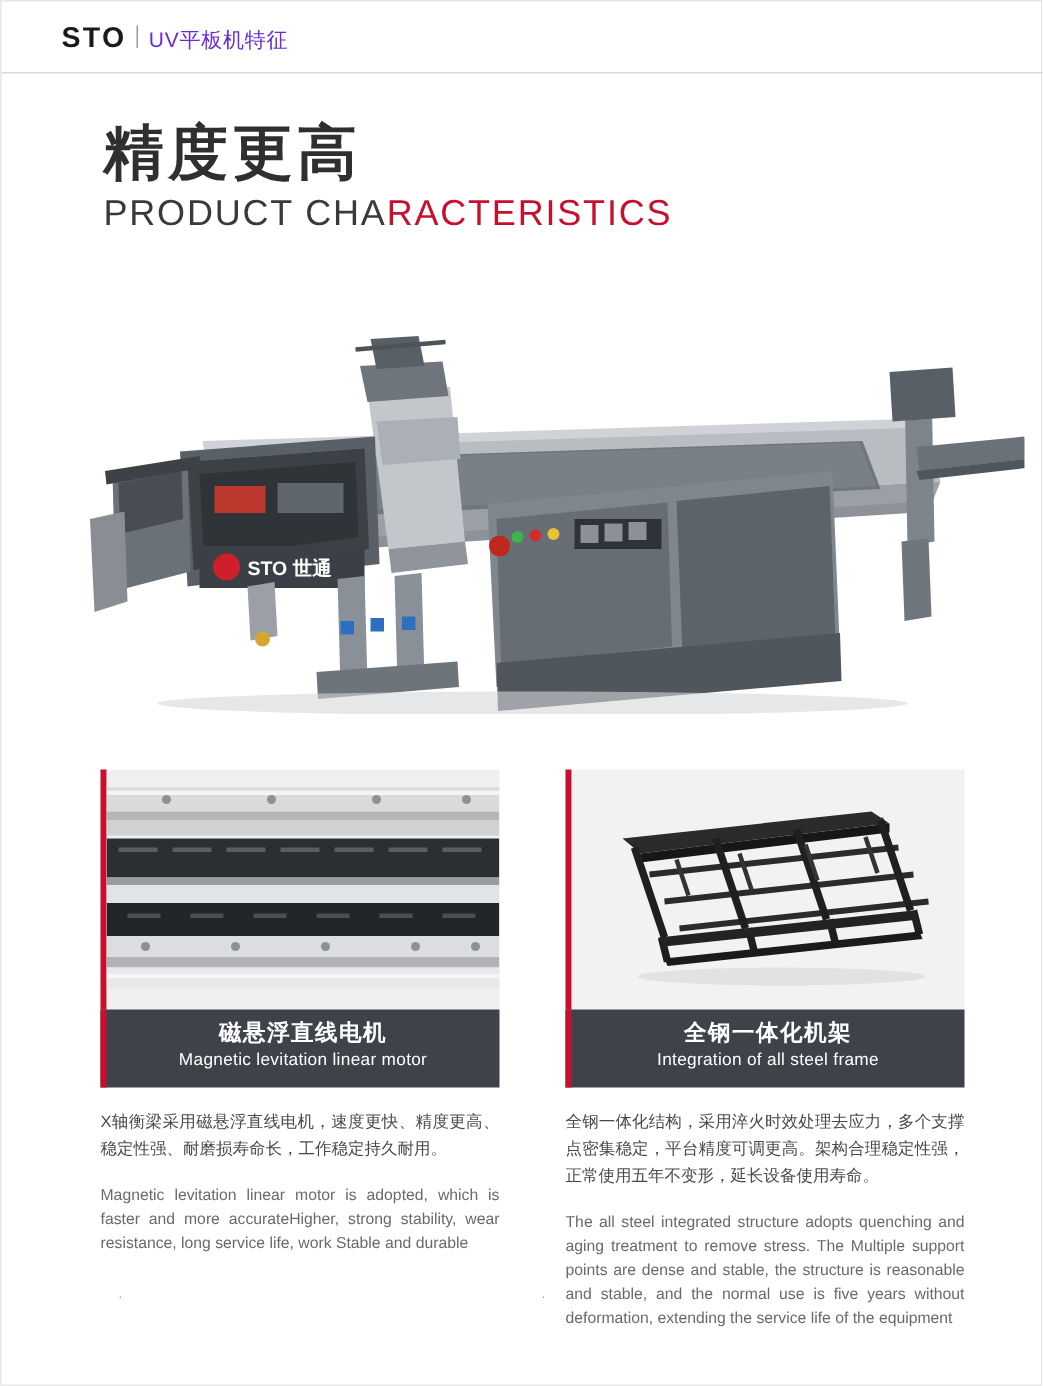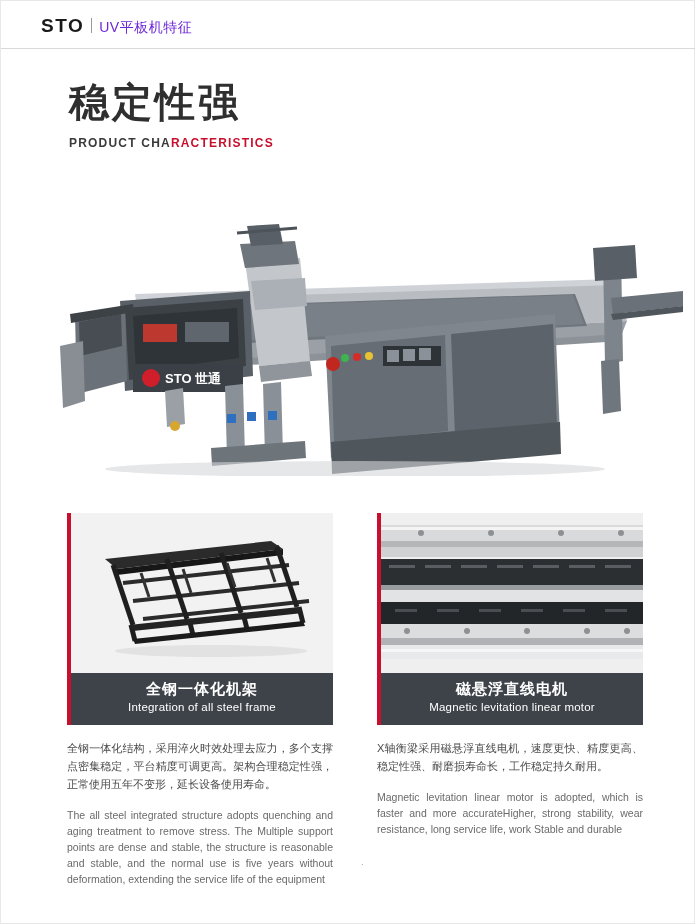--- a/index.html
+++ b/index.html
@@ -69,22 +69,22 @@
   }
   .title-cn {
     font-size: 40px;
     font-weight: bold;
     color: #2f2f2f;
     letter-spacing: 3px;
     line-height: 46px;
   }
   .title-en {
     margin-top: 6px;
-    font-size: 12px;
-    font-weight: bold;
+    font-size: 24px;
+    font-weight: normal;
     letter-spacing: 1.2px;
     line-height: 24px;
     color: #3a3a3a;
   }
   .title-en .accent {
     color: #c8102e;
   }
 
   
   .hero {
@@ -171,21 +171,21 @@
 
   <div class="header">
     <div class="header-inner">
       <span class="brand-sto">STO</span>
       <span class="brand-sep"></span>
       <span class="brand-title">UV平板机特征</span>
     </div>
   </div>
 
   <div class="title-zone">
-    <div class="title-cn">稳定性强</div>
+    <div class="title-cn">精度更高</div>
     <div class="title-en">
       <span>PRODUCT CHA</span><span class="accent">RACTERISTICS</span>
     </div>
   </div>
 
   <div class="hero">
     <svg width="668" height="290" viewBox="0 0 668 290">
 
       <polygon points="120,110 600,95 612,135 175,160" fill="#b9bcc0"></polygon>
       <polygon points="175,160 612,135 606,150 172,178" fill="#9aa0a6"></polygon>
@@ -254,68 +254,20 @@
 
       <rect x="212" y="228" width="9" height="9" fill="#2f6fbf"></rect>
       <rect x="232" y="226" width="9" height="9" fill="#2f6fbf"></rect>
       <rect x="253" y="225" width="9" height="9" fill="#2f6fbf"></rect>
 
       <ellipse cx="340" cy="283" rx="250" ry="8" fill="#d5d7d9" opacity="0.6"></ellipse>
     </svg>
   </div>
 
   <div class="cards">
-
-    <div class="card">
-      <div class="card-photo">
-        <svg width="262" height="160" viewBox="0 0 262 160">
-          <rect x="0" y="0" width="262" height="160" fill="#f2f2f2"></rect>
-
-          <polygon points="34,46 200,28 212,36 46,56" fill="#2b2b2b"></polygon>
-          <polygon points="46,56 212,36 212,42 46,62" fill="#171717"></polygon>
-
-          <g stroke="#2b2b2b" stroke-width="4" fill="none">
-            <line x1="42" y1="52" x2="208" y2="34"></line>
-            <line x1="52" y1="70" x2="218" y2="52"></line>
-            <line x1="62" y1="88" x2="228" y2="70"></line>
-            <line x1="72" y1="106" x2="238" y2="88"></line>
-          </g>
-
-          <g stroke="#1f1f1f" stroke-width="5" fill="none">
-            <line x1="42" y1="52" x2="62" y2="112"></line>
-            <line x1="96" y1="46" x2="116" y2="106"></line>
-            <line x1="150" y1="40" x2="170" y2="100"></line>
-            <line x1="206" y1="34" x2="226" y2="94"></line>
-            <line x1="60" y1="112" x2="64" y2="128"></line>
-            <line x1="118" y1="106" x2="122" y2="122"></line>
-            <line x1="172" y1="100" x2="176" y2="116"></line>
-            <line x1="228" y1="94" x2="232" y2="110"></line>
-          </g>
-
-          <polygon points="58,112 228,94 232,100 62,118" fill="#232323"></polygon>
-          <polygon points="62,126 232,108 234,113 64,131" fill="#1b1b1b"></polygon>
-
-          <g stroke="#333" stroke-width="3">
-            <line x1="70" y1="60" x2="78" y2="84"></line>
-            <line x1="112" y1="56" x2="120" y2="80"></line>
-            <line x1="156" y1="50" x2="164" y2="74"></line>
-            <line x1="196" y1="45" x2="204" y2="69"></line>
-          </g>
-          <ellipse cx="140" cy="138" rx="96" ry="6" fill="#e2e2e2"></ellipse>
-        </svg>
-      </div>
-      <div class="card-caption">
-        <div class="caption-cn">全钢一体化机架</div>
-        <div class="caption-en">Integration of all steel frame</div>
-      </div>
-      <div class="card-body">
-        <div class="body-cn">全钢一体化结构，采用淬火时效处理去应力，多个支撑点密集稳定，平台精度可调更高。架构合理稳定性强，正常使用五年不变形，延长设备使用寿命。</div>
-        <div class="body-en">The all steel integrated structure adopts quenching and aging treatment to remove stress. The Multiple support points are dense and stable, the structure is reasonable and stable, and the normal use is five years without deformation, extending the service life of the equipment</div>
-      </div>
-    </div>
 
     <div class="card">
       <div class="card-photo">
         <svg width="262" height="160" viewBox="0 0 262 160">
           <rect x="0" y="0" width="262" height="160" fill="#efefef"></rect>
 
           <rect x="0" y="12" width="262" height="16" fill="#d9dadb"></rect>
           <rect x="0" y="28" width="262" height="6" fill="#b4b6b8"></rect>
           <rect x="0" y="34" width="262" height="10" fill="#cfd1d2"></rect>
 
@@ -366,18 +318,66 @@
       <div class="card-caption">
         <div class="caption-cn">磁悬浮直线电机</div>
         <div class="caption-en">Magnetic levitation linear motor</div>
       </div>
       <div class="card-body">
         <div class="body-cn">X轴衡梁采用磁悬浮直线电机，速度更快、精度更高、稳定性强、耐磨损寿命长，工作稳定持久耐用。</div>
         <div class="body-en">Magnetic levitation linear motor is adopted, which is faster and more accurateHigher, strong stability, wear resistance, long service life, work Stable and durable</div>
       </div>
     </div>
 
+    <div class="card">
+      <div class="card-photo">
+        <svg width="262" height="160" viewBox="0 0 262 160">
+          <rect x="0" y="0" width="262" height="160" fill="#f2f2f2"></rect>
+
+          <polygon points="34,46 200,28 212,36 46,56" fill="#2b2b2b"></polygon>
+          <polygon points="46,56 212,36 212,42 46,62" fill="#171717"></polygon>
+
+          <g stroke="#2b2b2b" stroke-width="4" fill="none">
+            <line x1="42" y1="52" x2="208" y2="34"></line>
+            <line x1="52" y1="70" x2="218" y2="52"></line>
+            <line x1="62" y1="88" x2="228" y2="70"></line>
+            <line x1="72" y1="106" x2="238" y2="88"></line>
+          </g>
+
+          <g stroke="#1f1f1f" stroke-width="5" fill="none">
+            <line x1="42" y1="52" x2="62" y2="112"></line>
+            <line x1="96" y1="46" x2="116" y2="106"></line>
+            <line x1="150" y1="40" x2="170" y2="100"></line>
+            <line x1="206" y1="34" x2="226" y2="94"></line>
+            <line x1="60" y1="112" x2="64" y2="128"></line>
+            <line x1="118" y1="106" x2="122" y2="122"></line>
+            <line x1="172" y1="100" x2="176" y2="116"></line>
+            <line x1="228" y1="94" x2="232" y2="110"></line>
+          </g>
+
+          <polygon points="58,112 228,94 232,100 62,118" fill="#232323"></polygon>
+          <polygon points="62,126 232,108 234,113 64,131" fill="#1b1b1b"></polygon>
+
+          <g stroke="#333" stroke-width="3">
+            <line x1="70" y1="60" x2="78" y2="84"></line>
+            <line x1="112" y1="56" x2="120" y2="80"></line>
+            <line x1="156" y1="50" x2="164" y2="74"></line>
+            <line x1="196" y1="45" x2="204" y2="69"></line>
+          </g>
+          <ellipse cx="140" cy="138" rx="96" ry="6" fill="#e2e2e2"></ellipse>
+        </svg>
+      </div>
+      <div class="card-caption">
+        <div class="caption-cn">全钢一体化机架</div>
+        <div class="caption-en">Integration of all steel frame</div>
+      </div>
+      <div class="card-body">
+        <div class="body-cn">全钢一体化结构，采用淬火时效处理去应力，多个支撑点密集稳定，平台精度可调更高。架构合理稳定性强，正常使用五年不变形，延长设备使用寿命。</div>
+        <div class="body-en">The all steel integrated structure adopts quenching and aging treatment to remove stress. The Multiple support points are dense and stable, the structure is reasonable and stable, and the normal use is five years without deformation, extending the service life of the equipment</div>
+      </div>
+    </div>
+
   </div>
 
   <div class="footmark" style="left:78px; top:856px;">.</div>
   <div class="footmark" style="left:360px; top:856px;">.</div>
 
 </div>
 
 </body></html>

